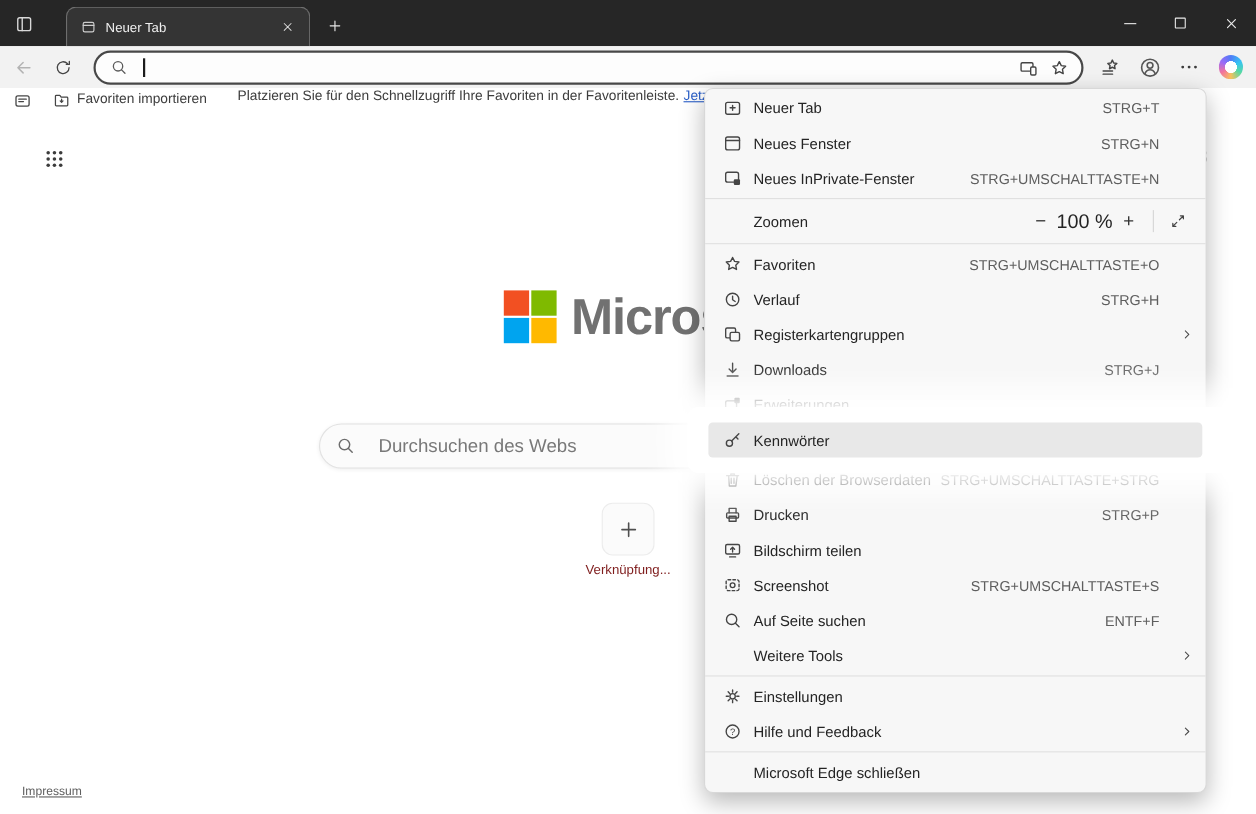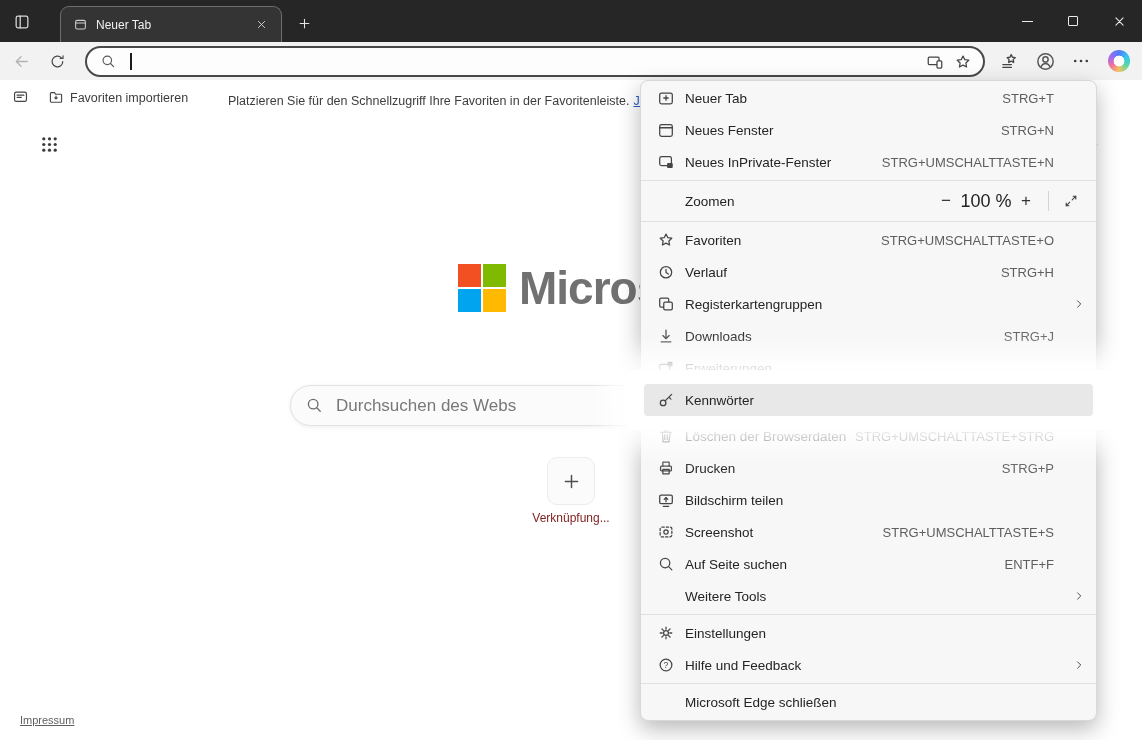--- a/index.html
+++ b/index.html
@@ -37,37 +37,37 @@
   .ab-input { position:absolute; left:40px; top:1px; width:780px; height:24px; border:none; outline:none; background:transparent; font-size:14px; font-family:inherit; color:#202020; }
   .caret { position:absolute; left:43px; top:5px; width:1.5px; height:17px; background:#1b1b1b; }
   .ab-right { position:absolute; right:6px; top:0; height:27px; display:flex; align-items:center; }
   .ab-right .ib2 { width:28px; height:25px; display:flex; align-items:center; justify-content:center; border-radius:4px; }
   .copilot-glyph { width:22px; height:22px; border-radius:50%;
     background: radial-gradient(circle at 50% 50%, #ffffff 34%, rgba(255,255,255,0) 36%),
                 conic-gradient(#4f7df7, #35c3f3, #57d9a3, #f7c15c, #f2729e, #9a6bf7, #4f7df7); }
 
   
   .favbar { position:absolute; top:80px; left:0; width:1142px; height:28px; background:#ffffff; z-index:4; }
-  .favbar .fbtn { position:absolute; top:3px; height:22px; display:flex; align-items:flex-end; gap:6px; border-radius:4px; padding:0 4px; }
-  .fb-text-row { position:absolute; left:228px; top:0; height:28px; display:flex; align-items:flex-end; gap:4px; white-space:nowrap; }
+  .favbar .fbtn { position:absolute; top:3px; height:22px; display:flex; align-items:flex-start; gap:6px; border-radius:4px; padding:0 4px; }
+  .fb-text-row { position:absolute; left:216px; top:0; height:28px; display:flex; align-items:flex-start; gap:4px; white-space:nowrap; }
   .fb-hint { font-size:12.5px; color:#3d3d3d; }
   .fb-link { font-size:12.5px; color:#2b5fc7; text-decoration:underline; }
   .fb-label { font-size:12.5px; color:#3d3d3d; }
 
   
   .content { position:absolute; top:108px; left:0; width:1142px; height:632px; background:#fff; }
   .waffle { position:absolute; left:35px; top:22px; width:28px; height:28px; display:flex; align-items:center; justify-content:center; border-radius:4px; }
   .peek3 { position:absolute; left:1088px; top:24px; font-size:18px; color:#1c1c1c; }
   .ms-logo { position:absolute; left:458px; top:153px; display:flex; align-items:center; }
   .ms-squares { width:48px; height:48px; display:grid; grid-template-columns:23px 23px; grid-template-rows:23px 23px; gap:2px; }
   .sq { width:23px; height:23px; }
   .ms-word { margin-left:13px; font-size:46px; font-weight:600; color:#717171; letter-spacing:-1px; white-space:nowrap; }
   .searchbox { position:absolute; left:290px; top:277px; width:562px; height:41px; background:#fbfbfb; border:1px solid #e2e2e2; border-radius:22px; box-shadow:0 1px 4px rgba(0,0,0,0.07); display:flex; align-items:center; padding:0 14px; }
   .searchbox svg { stroke:#6d6d6d; }
-  .sb-input { flex:1; margin-left:12px; border:none; outline:none; background:transparent; font-size:17px; font-family:inherit; color:#333; }
+  .sb-input { flex:1; margin-left:20px; border:none; outline:none; background:transparent; font-size:17px; font-family:inherit; color:#333; }
   .sb-input::placeholder { color:#787878; opacity:1; }
   .tile { position:absolute; left:547px; top:349px; width:48px; height:48px; background:#fbfbfb; border:1px solid #ececec; border-radius:10px; display:flex; align-items:center; justify-content:center; }
   .tile svg { stroke:#4f4f4f; }
   .tile-label { position:absolute; left:496px; top:403px; width:150px; text-align:center; font-size:12px; color:#7f1d1d; }
   .impressum { position:absolute; left:20px; top:606px; font-size:11px; color:#5f5f5f; }
 
   
   .menu { position:absolute; left:640px; top:80px; width:457px; background:#f7f7f7; border:1px solid #d8d8d8; border-radius:8px; box-shadow:0 8px 22px rgba(0,0,0,0.28); z-index:10; padding:1px 0 2px 0; }
   .mi { position:relative; z-index:1; height:32px; display:flex; align-items:center; padding:0 12px 0 16px; font-size:13.5px; color:#242424; }
   .mi .ico { width:18px; height:18px; margin-right:10px; flex:0 0 18px; display:flex; align-items:center; justify-content:center; }

